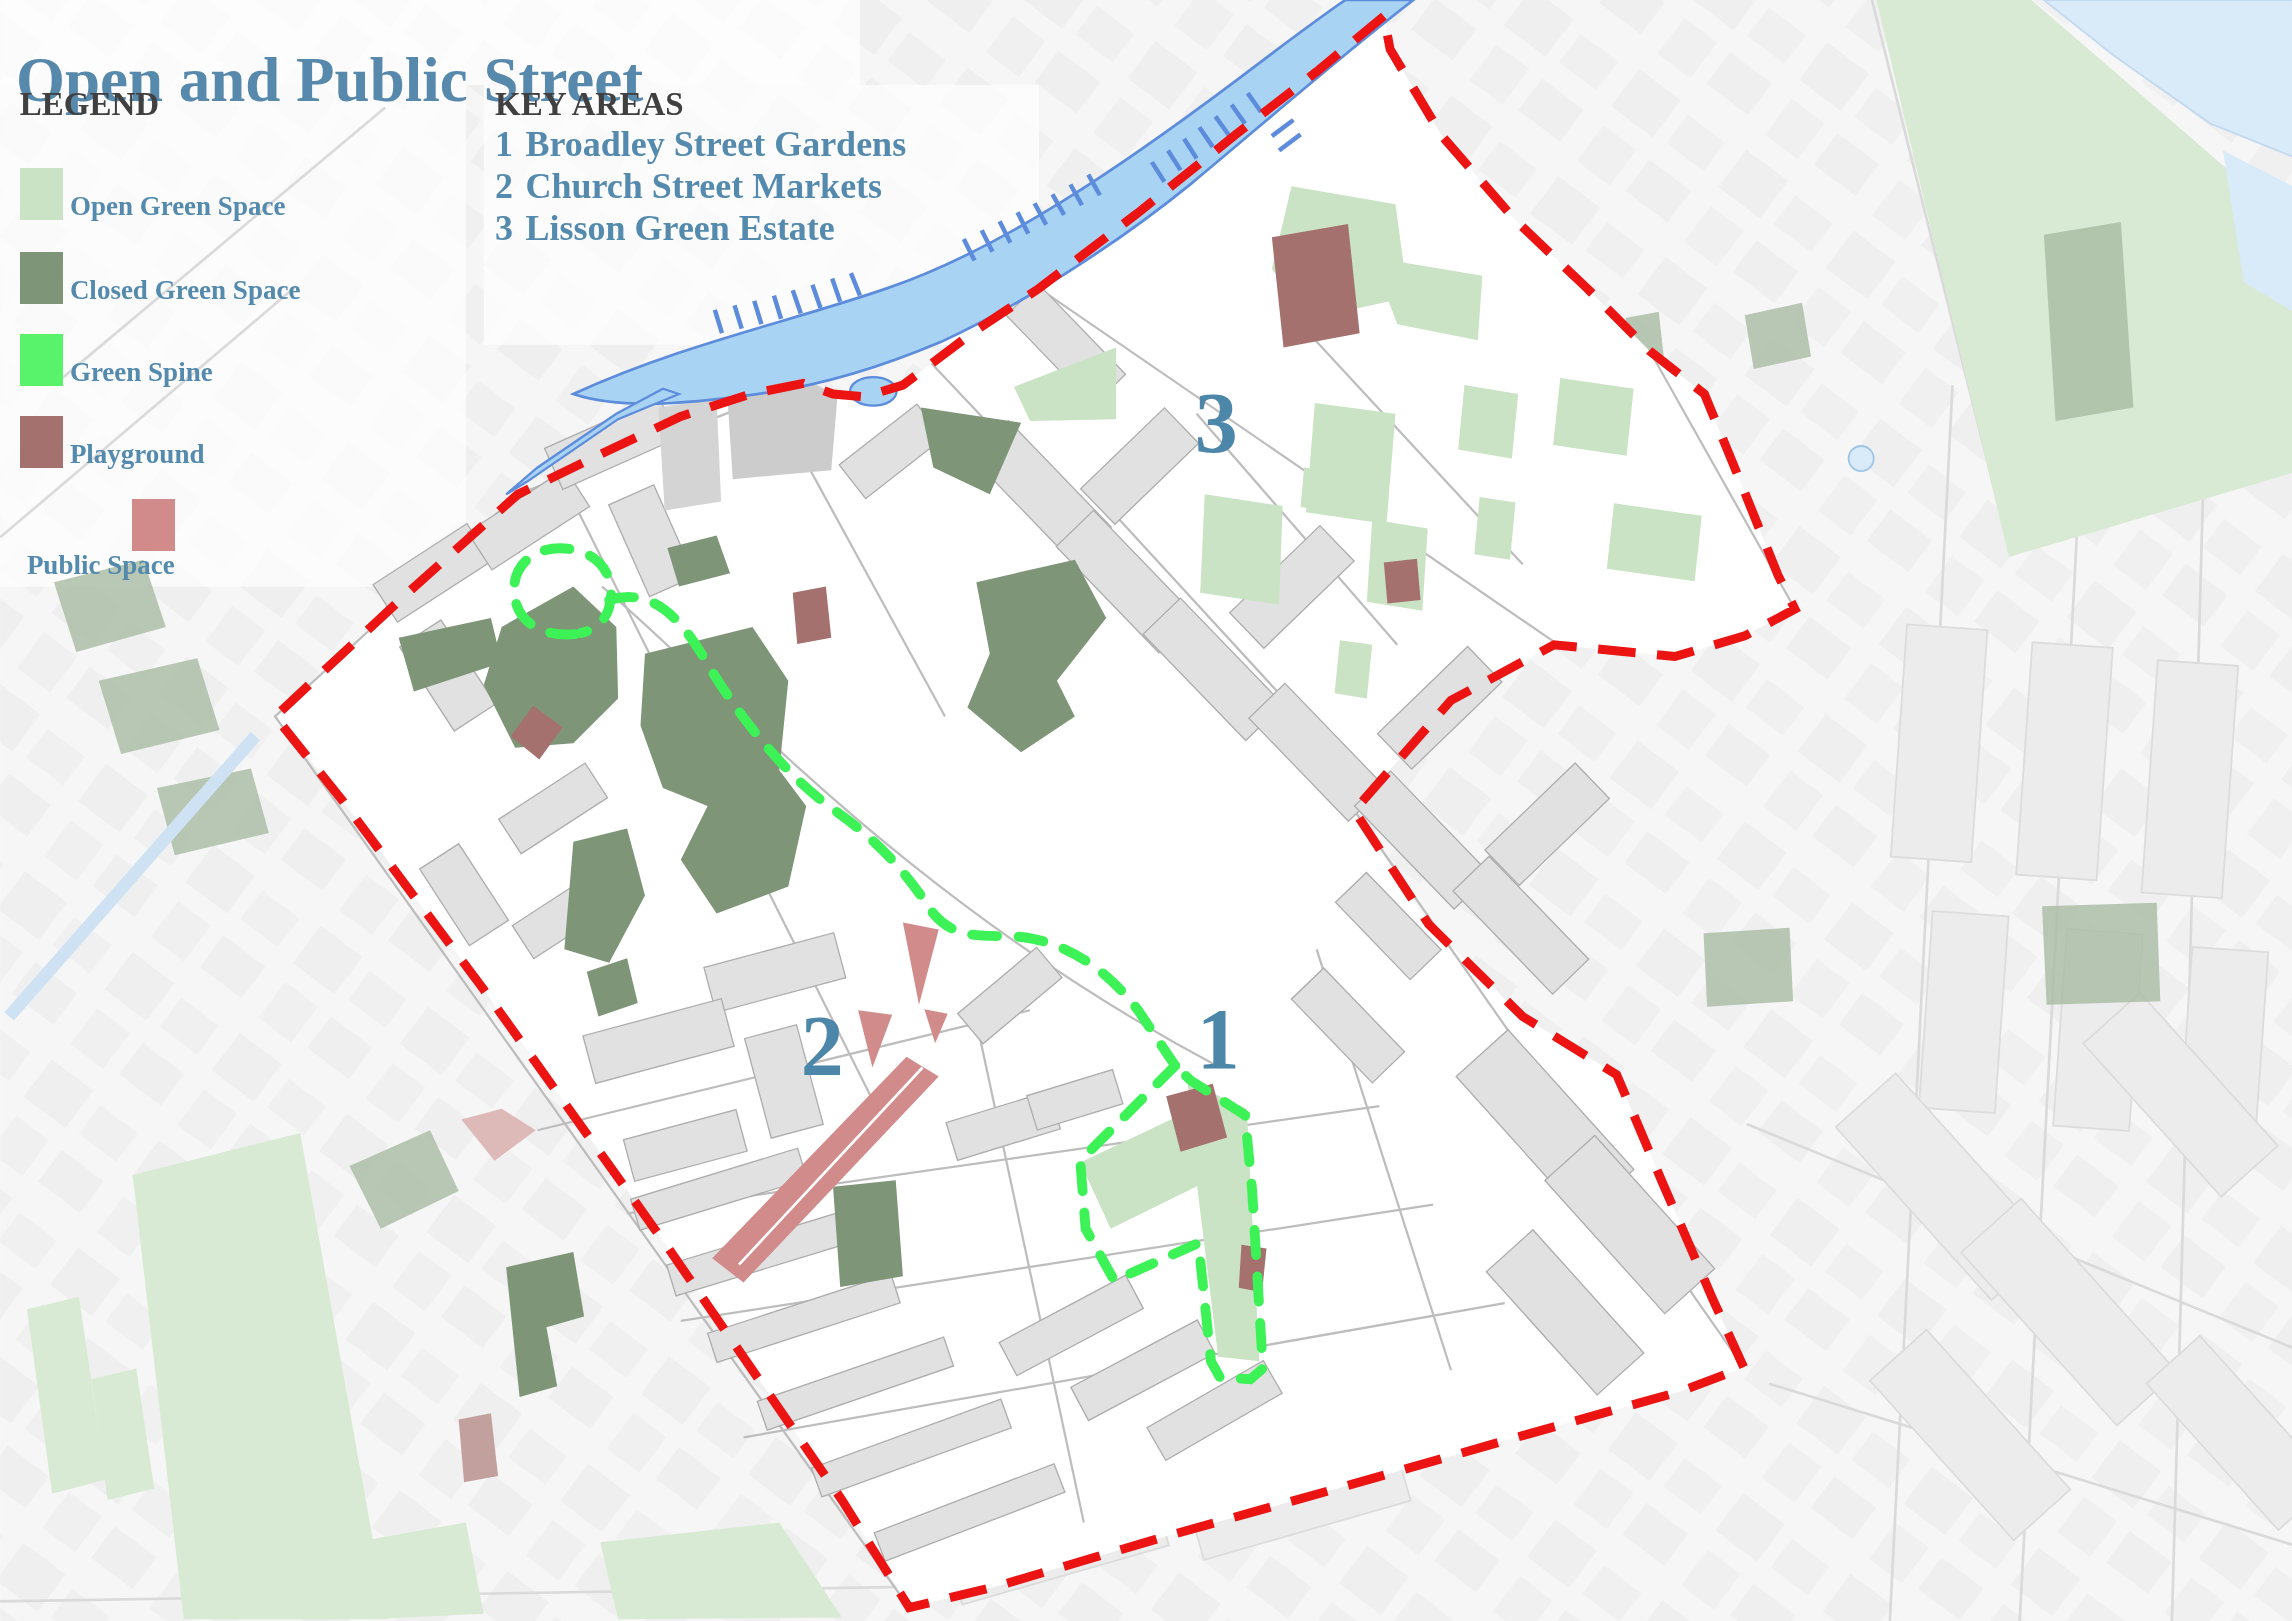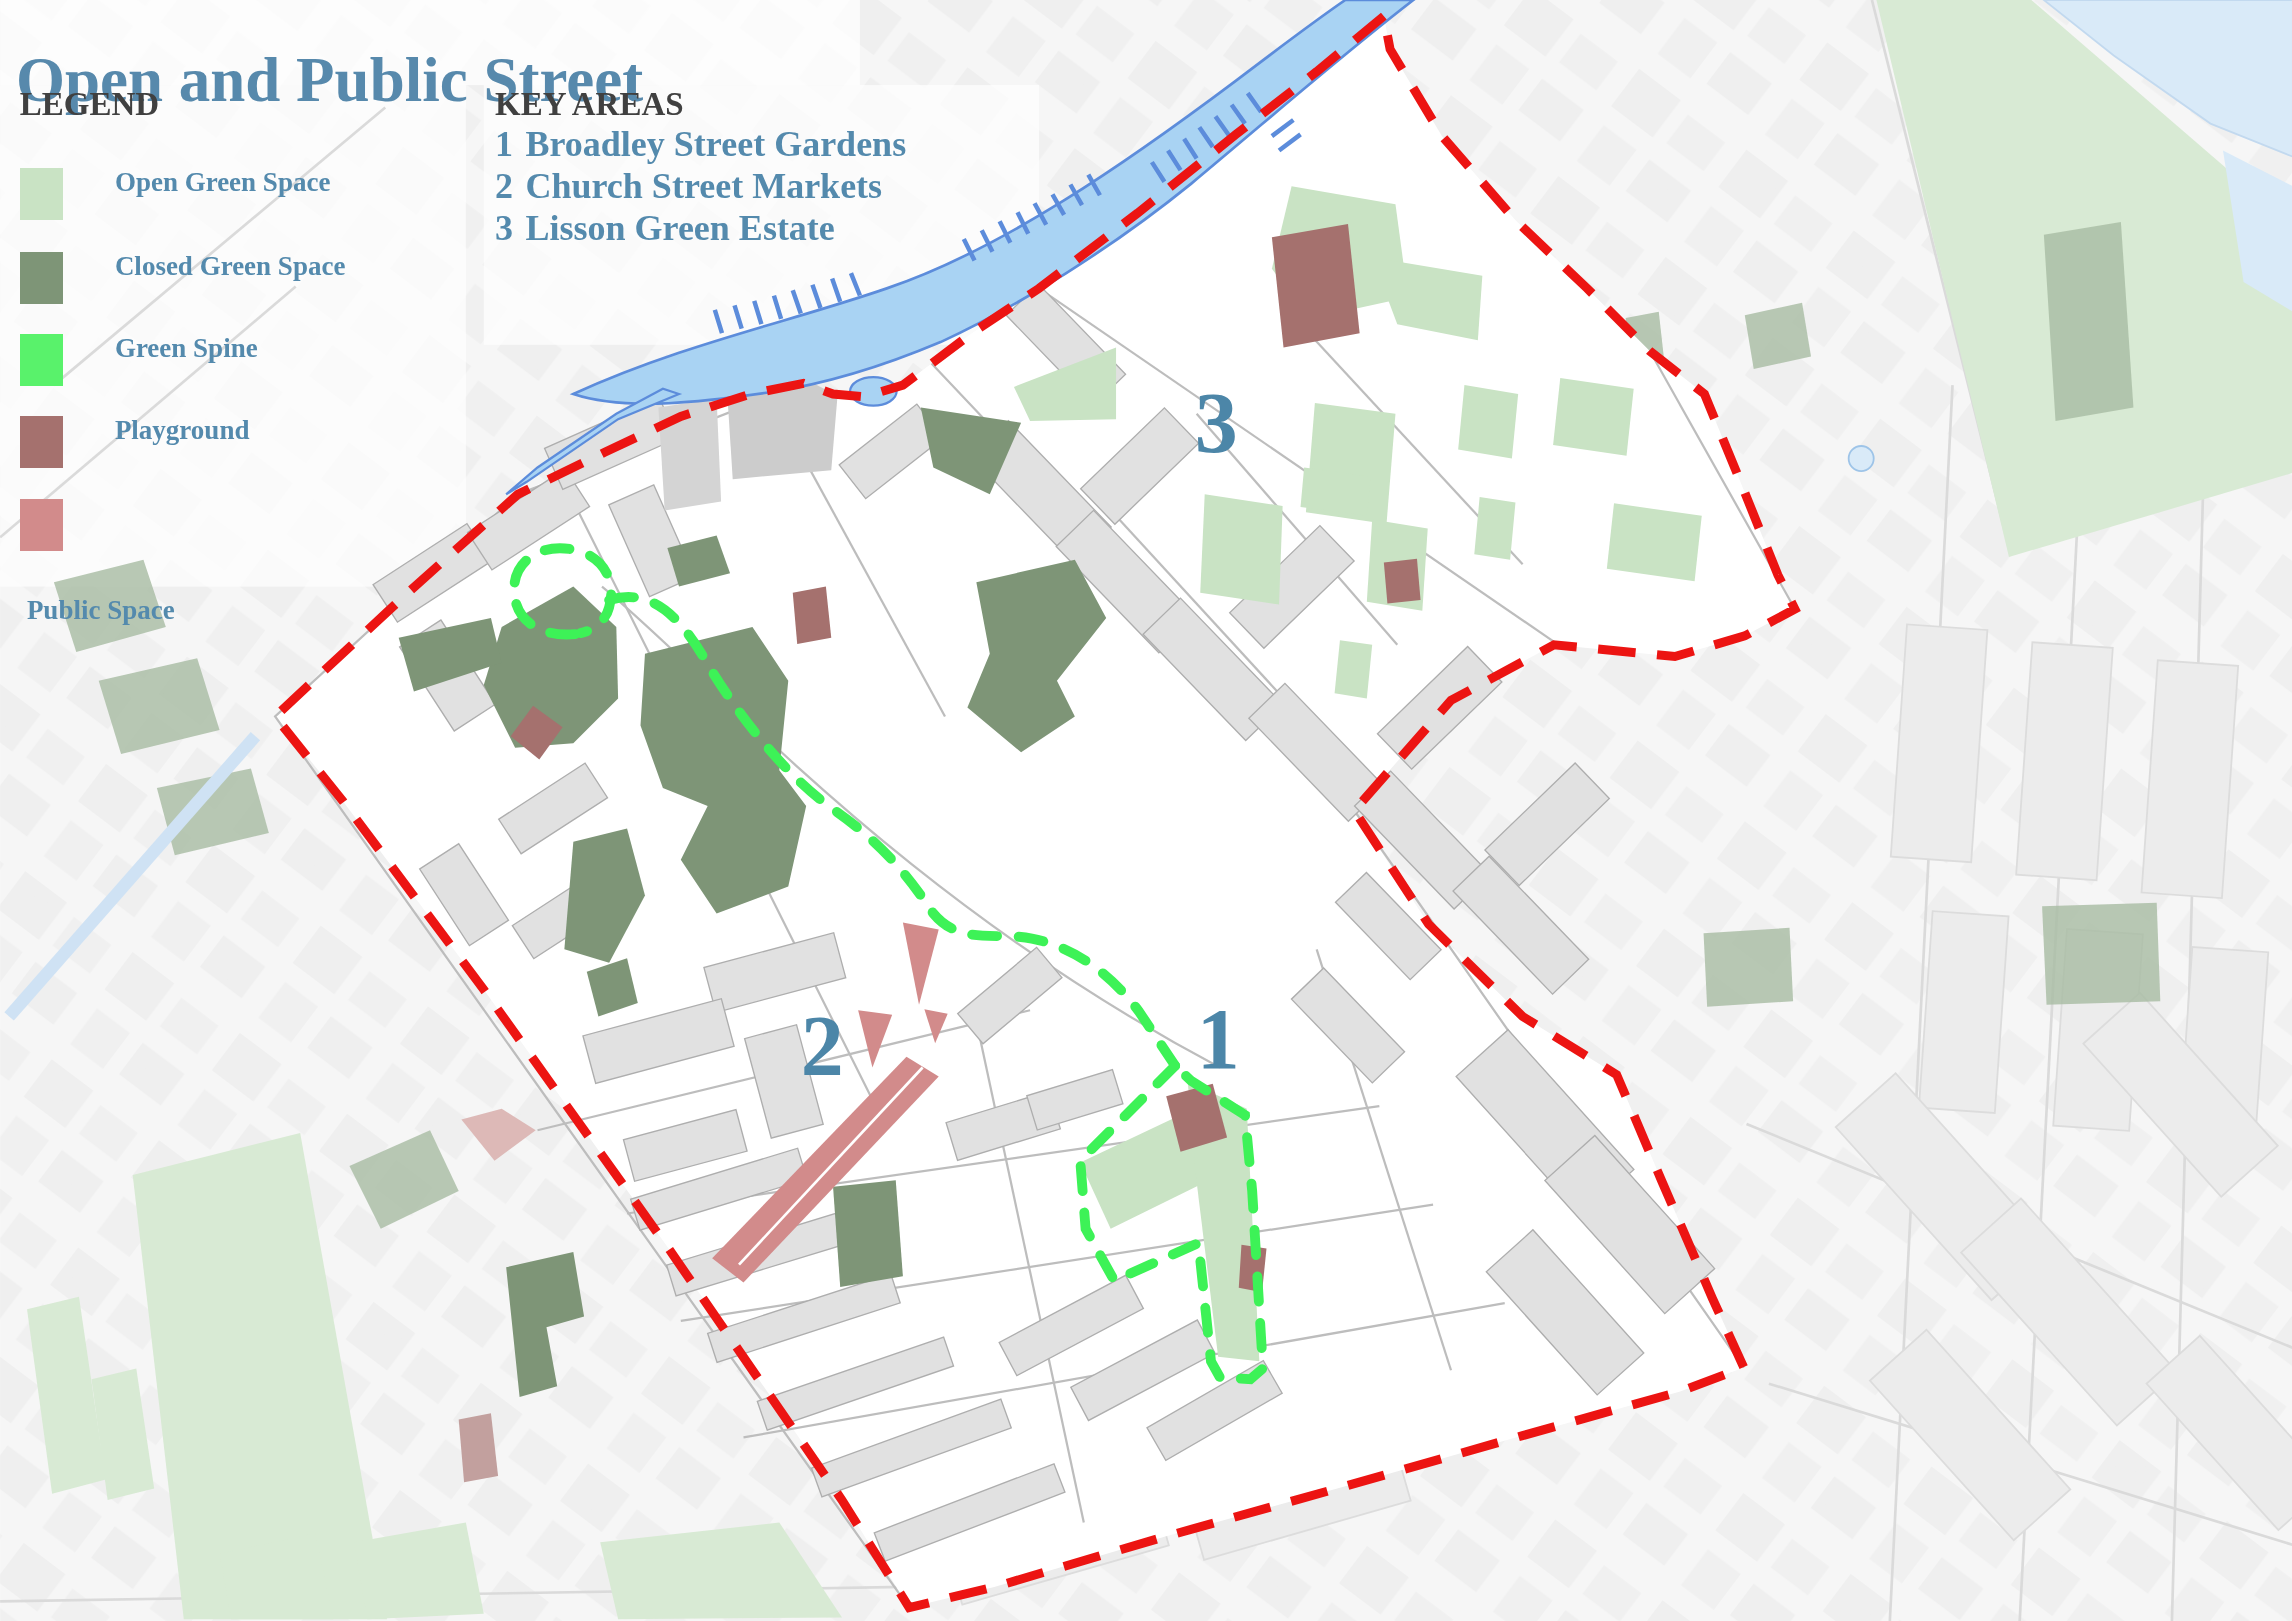--- a/index.html
+++ b/index.html
@@ -8,21 +8,21 @@
     font-family:"Liberation Serif","DejaVu Serif",serif;background:#fafafa;
   }
   .stage svg{position:absolute;left:0;top:0;}
   .overlay{position:absolute;z-index:5;}
   .page-title{
     left:16px;top:1.8px;font-size:63px;font-weight:bold;color:#5789ac;
     letter-spacing:0px;white-space:nowrap;
   }
   .panel-heading{font-size:33px;font-weight:bold;color:#404040;}
   .legend-panel{left:19.7px;top:86px;width:421px;height:502px;}
-  .legend-row{position:absolute;left:0;display:flex;gap:45px;}
+  .legend-row{position:absolute;left:0;display:flex;align-items:flex-end;}
   .swatch{width:43px;height:52px;flex:0 0 auto;}
   .legend-label{font-size:27px;font-weight:bold;color:#548aad;margin-left:7.2px;line-height:1.05;white-space:nowrap;}
   .key-panel{left:495px;top:86px;}
   .key-item{font-size:36px;font-weight:bold;color:#548aad;white-space:nowrap;}
   .key-item .num{margin-right:12.5px;}
   .map-number{font-family:"Liberation Serif","DejaVu Serif",serif;font-weight:bold;fill:#4c86a8;font-size:96px;}
 </style>
 </head>
 <body>
 

